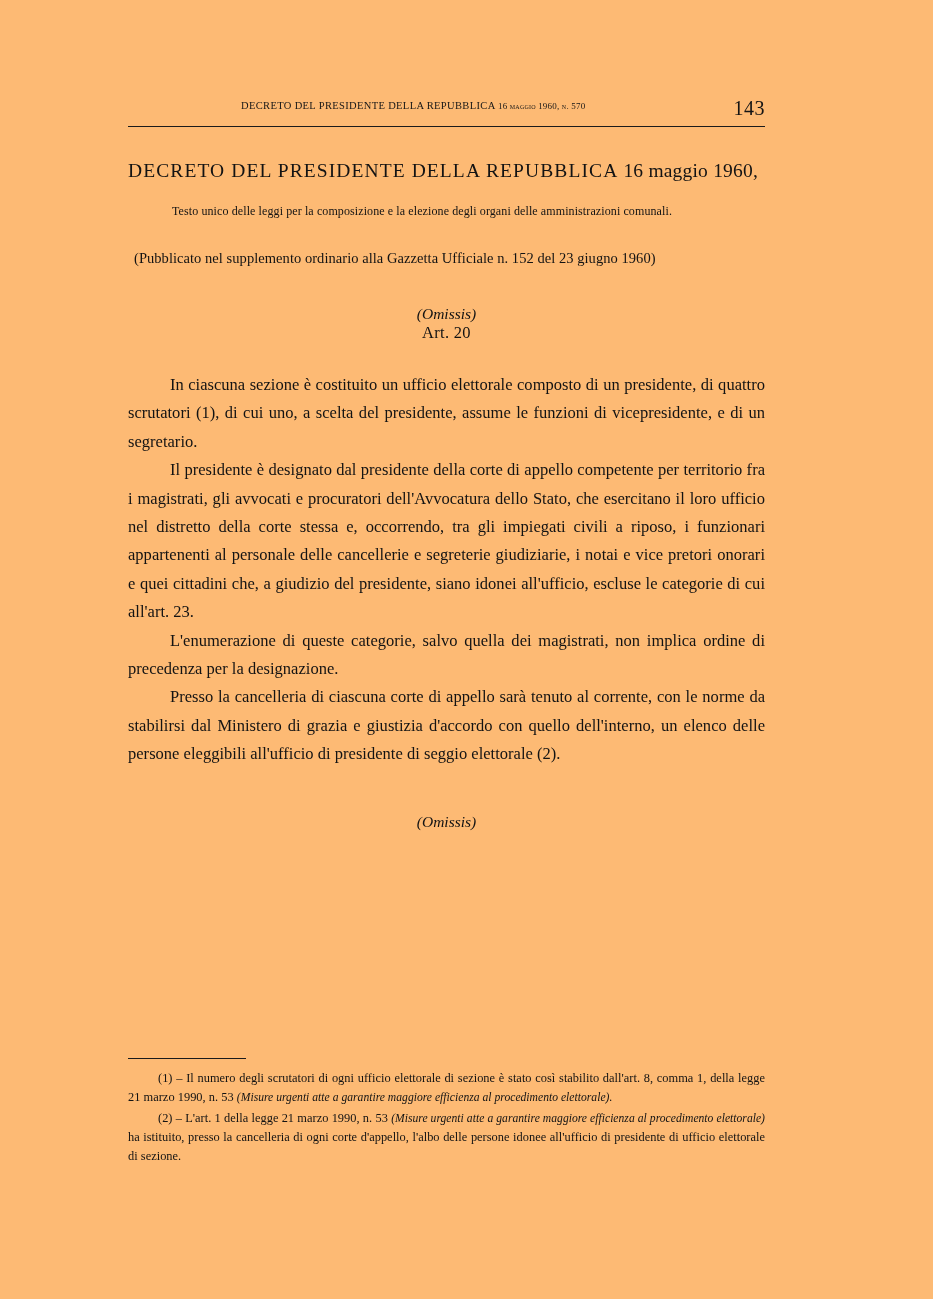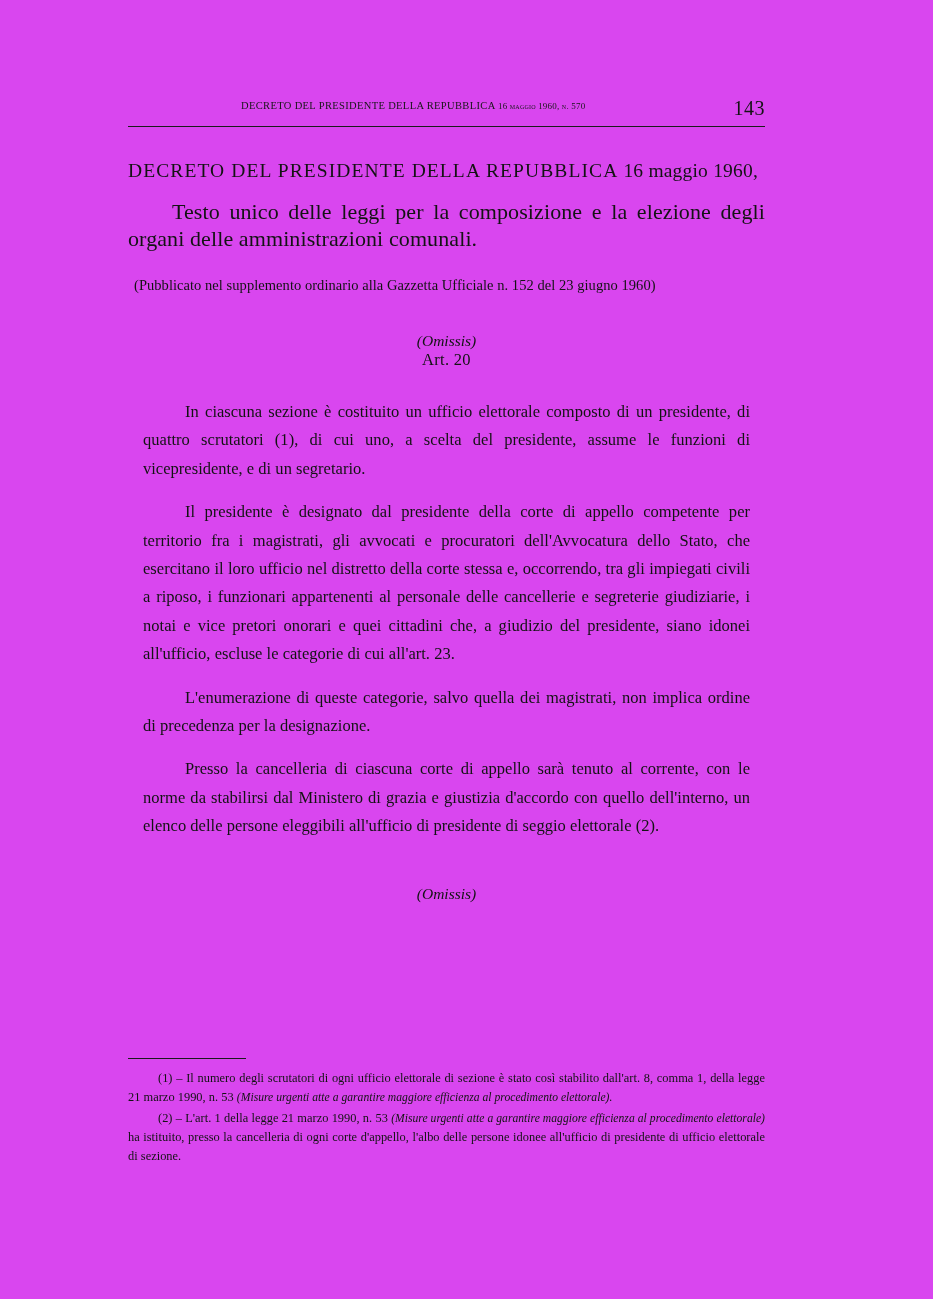--- a/index.html
+++ b/index.html
@@ -13,21 +13,21 @@
     font-family: "Liberation Serif", serif;
     color: #131313;
     position: relative;
     overflow: hidden;
   }
   .page {
     position: absolute;
     left: 0; top: 0;
     width: 933px;
     height: 1299px;
-    background: #d946ef;
+    background: #fdba74;
   }
   .content {
     position: absolute;
     left: 128px;
     top: 92px;
     width: 637px;
   }
 
   
   .header {
@@ -77,21 +77,21 @@
   .doc-title .caps {
     letter-spacing: 1.1px;
   }
   .doc-title-second {
     display: block;
     margin-left: 40px;
   }
 
   .subtitle {
     margin-top: 12px;
-    font-size: 22px;
+    font-size: 12px;
     line-height: 27px;
     text-align: justify;
     text-indent: 44px;
     letter-spacing: 0.1px;
   }
 
   .pubrif {
     margin-top: 22px;
     font-size: 14.5px;
     line-height: 22px;
@@ -112,21 +112,21 @@
   .art-head {
     text-align: center;
     font-size: 16.5px;
     letter-spacing: 0.3px;
   }
 
   .body-text {
     margin-top: 28px;
   }
   .body-text p {
-    margin: 15px;
+    margin: 0;
     font-size: 16.5px;
     line-height: 28.4px;
     text-align: justify;
     text-indent: 42px;
     letter-spacing: 0.02px;
   }
 
   
   .footnotes {
     position: absolute;

